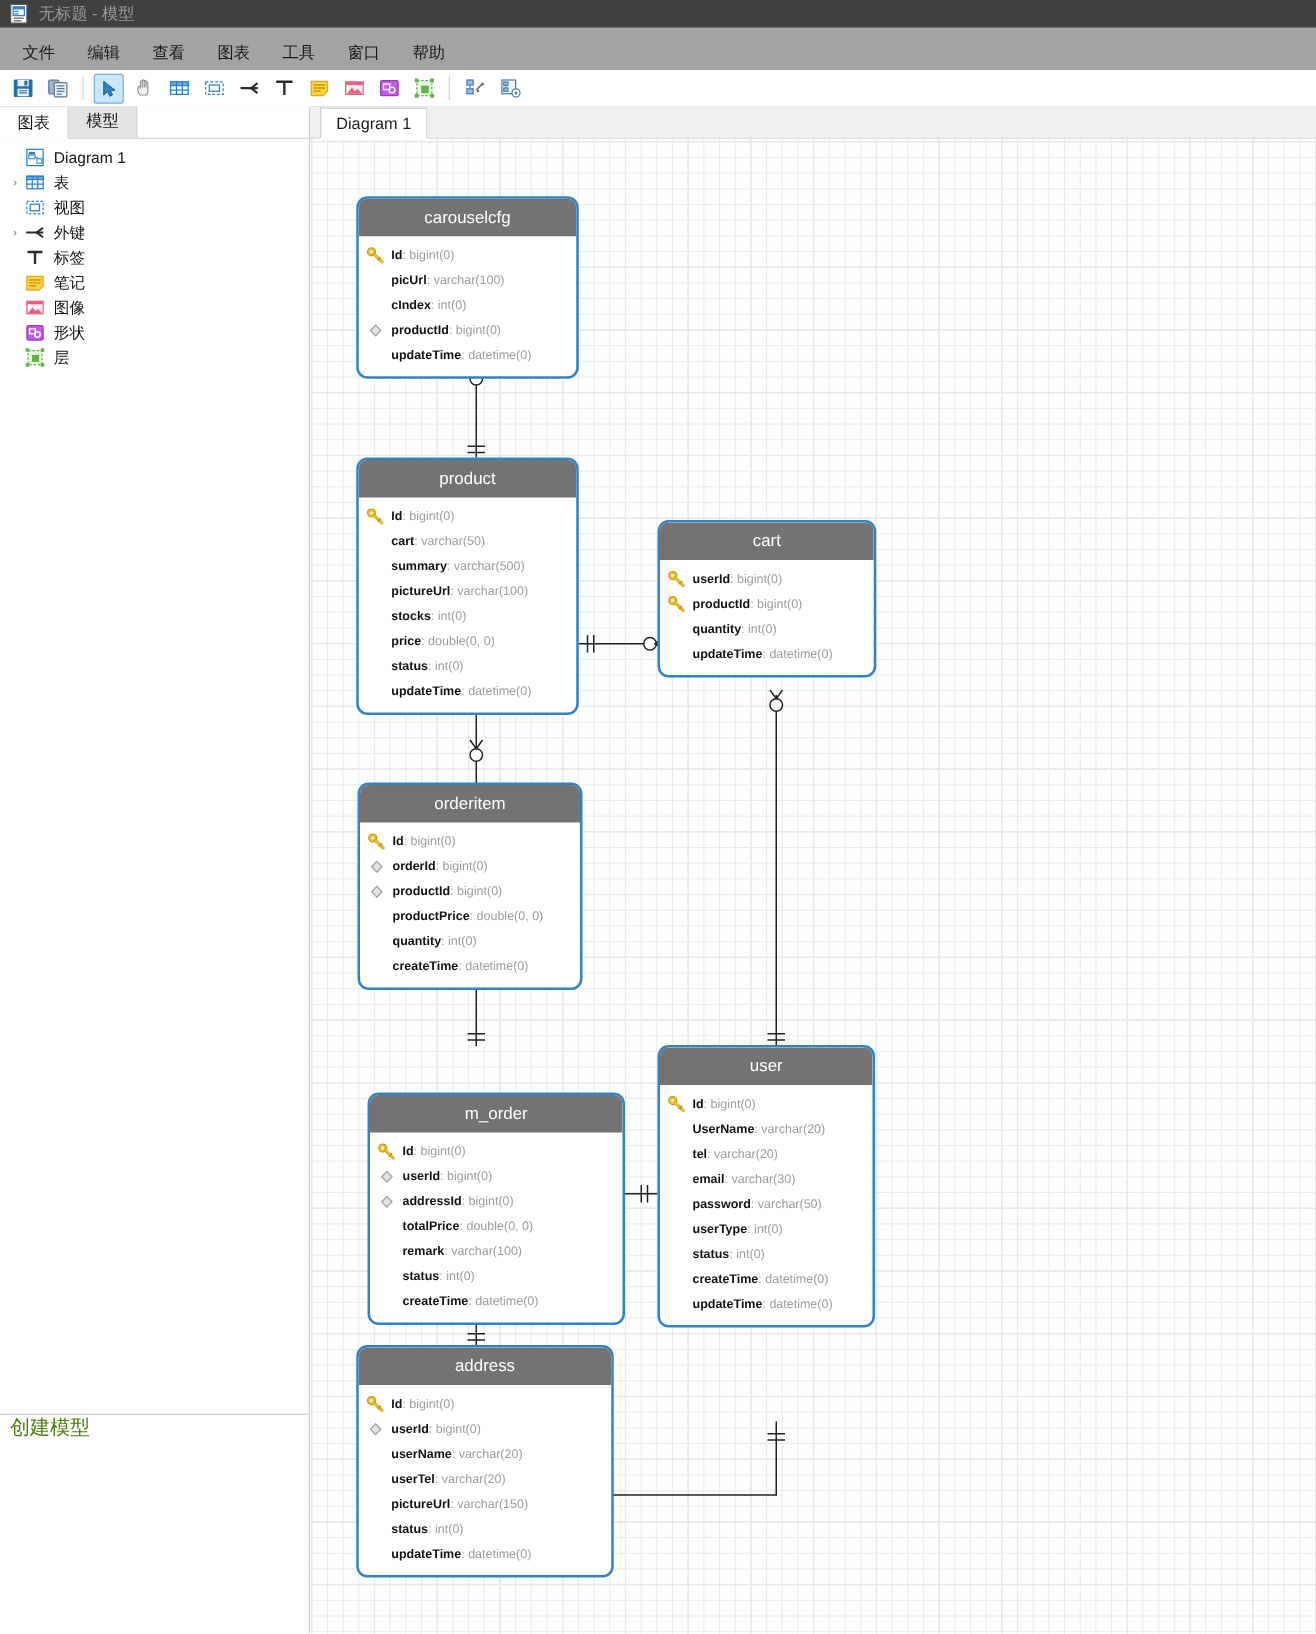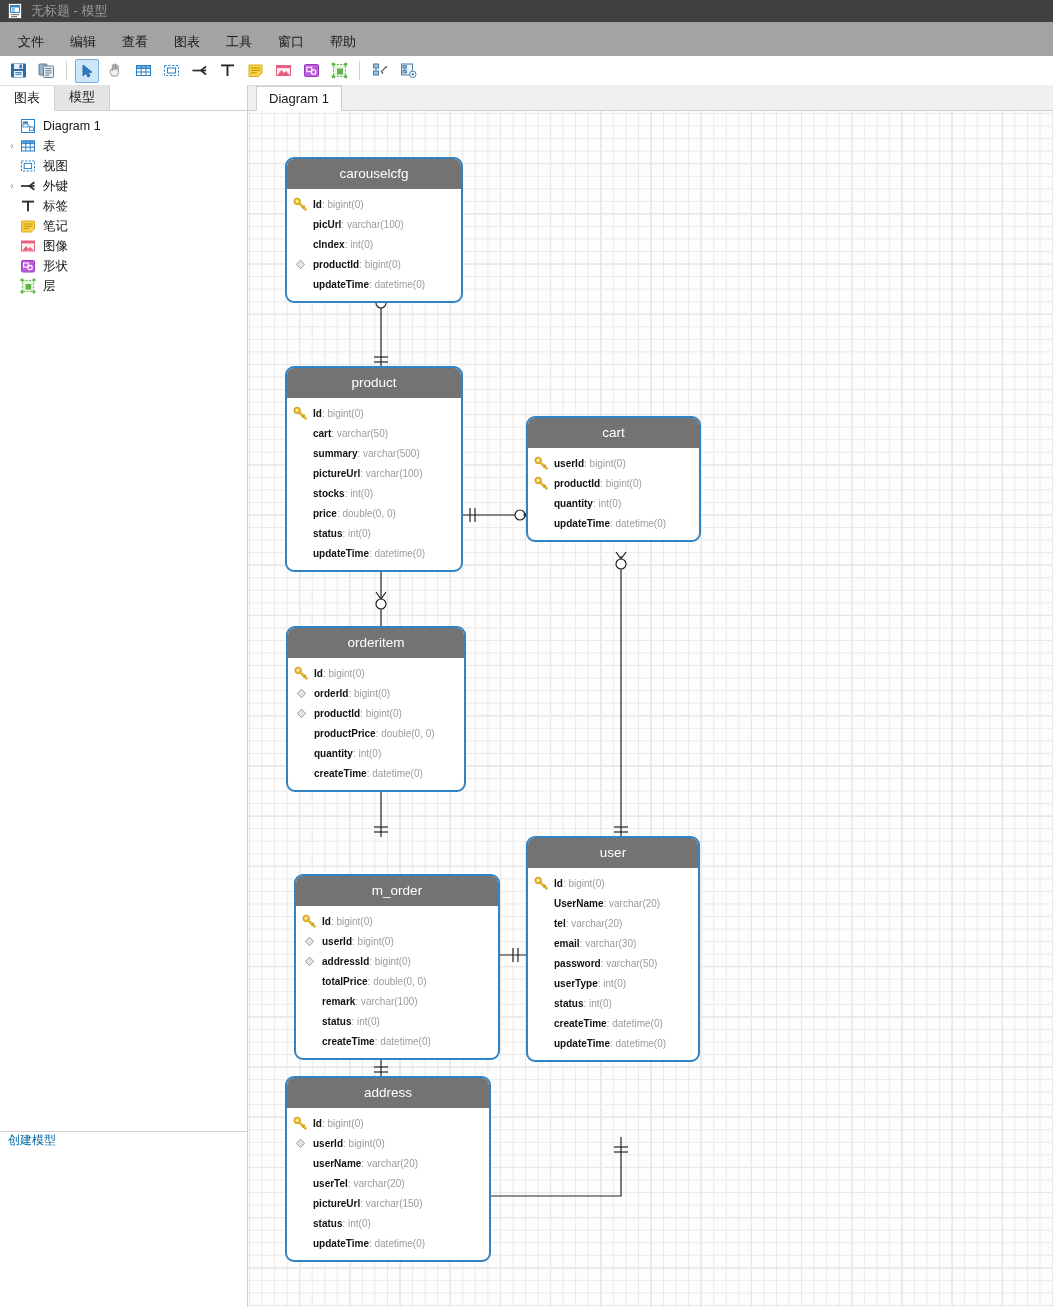--- a/index.html
+++ b/index.html
@@ -64,21 +64,21 @@
   }
   .twisty{width:16px;height:16px;display:flex;align-items:center;justify-content:center;
     font-size:9px;color:#6d6d6d;flex:0 0 auto;}
   .twisty.empty{visibility:hidden;}
   .tre-icon{width:16px;height:16px;margin-right:7px;flex:0 0 auto;position:relative;}
   .tre-label{white-space:nowrap;}
   .statusline{
     position:absolute;left:0;top:1045px;width:248px;height:0;
     border-top:1px solid #d0d0d0;
   }
-  .statustext{position:absolute;left:8px;top:1046px;font-size:12px;color:#0369a1;}
+  .statustext{position:absolute;left:8px;top:1046px;font-size:16px;color:#4d7c0f;}
 
   
   .rightarea{
     position:absolute;left:248px;top:86px;width:805px;height:1221px;background:#ffffff;
   }
   .doc-tabs{height:25px;display:flex;align-items:flex-end;background:#f0f0f0;
     border-bottom:1px solid #cfcfcf;box-sizing:border-box;padding-left:8px;}
   .doc-tab{
     height:25px;line-height:24px;padding:0 12px;font-size:13px;color:#1a1a1a;
     background:#ffffff;border:1px solid #cfcfcf;border-bottom:1px solid #ffffff;

